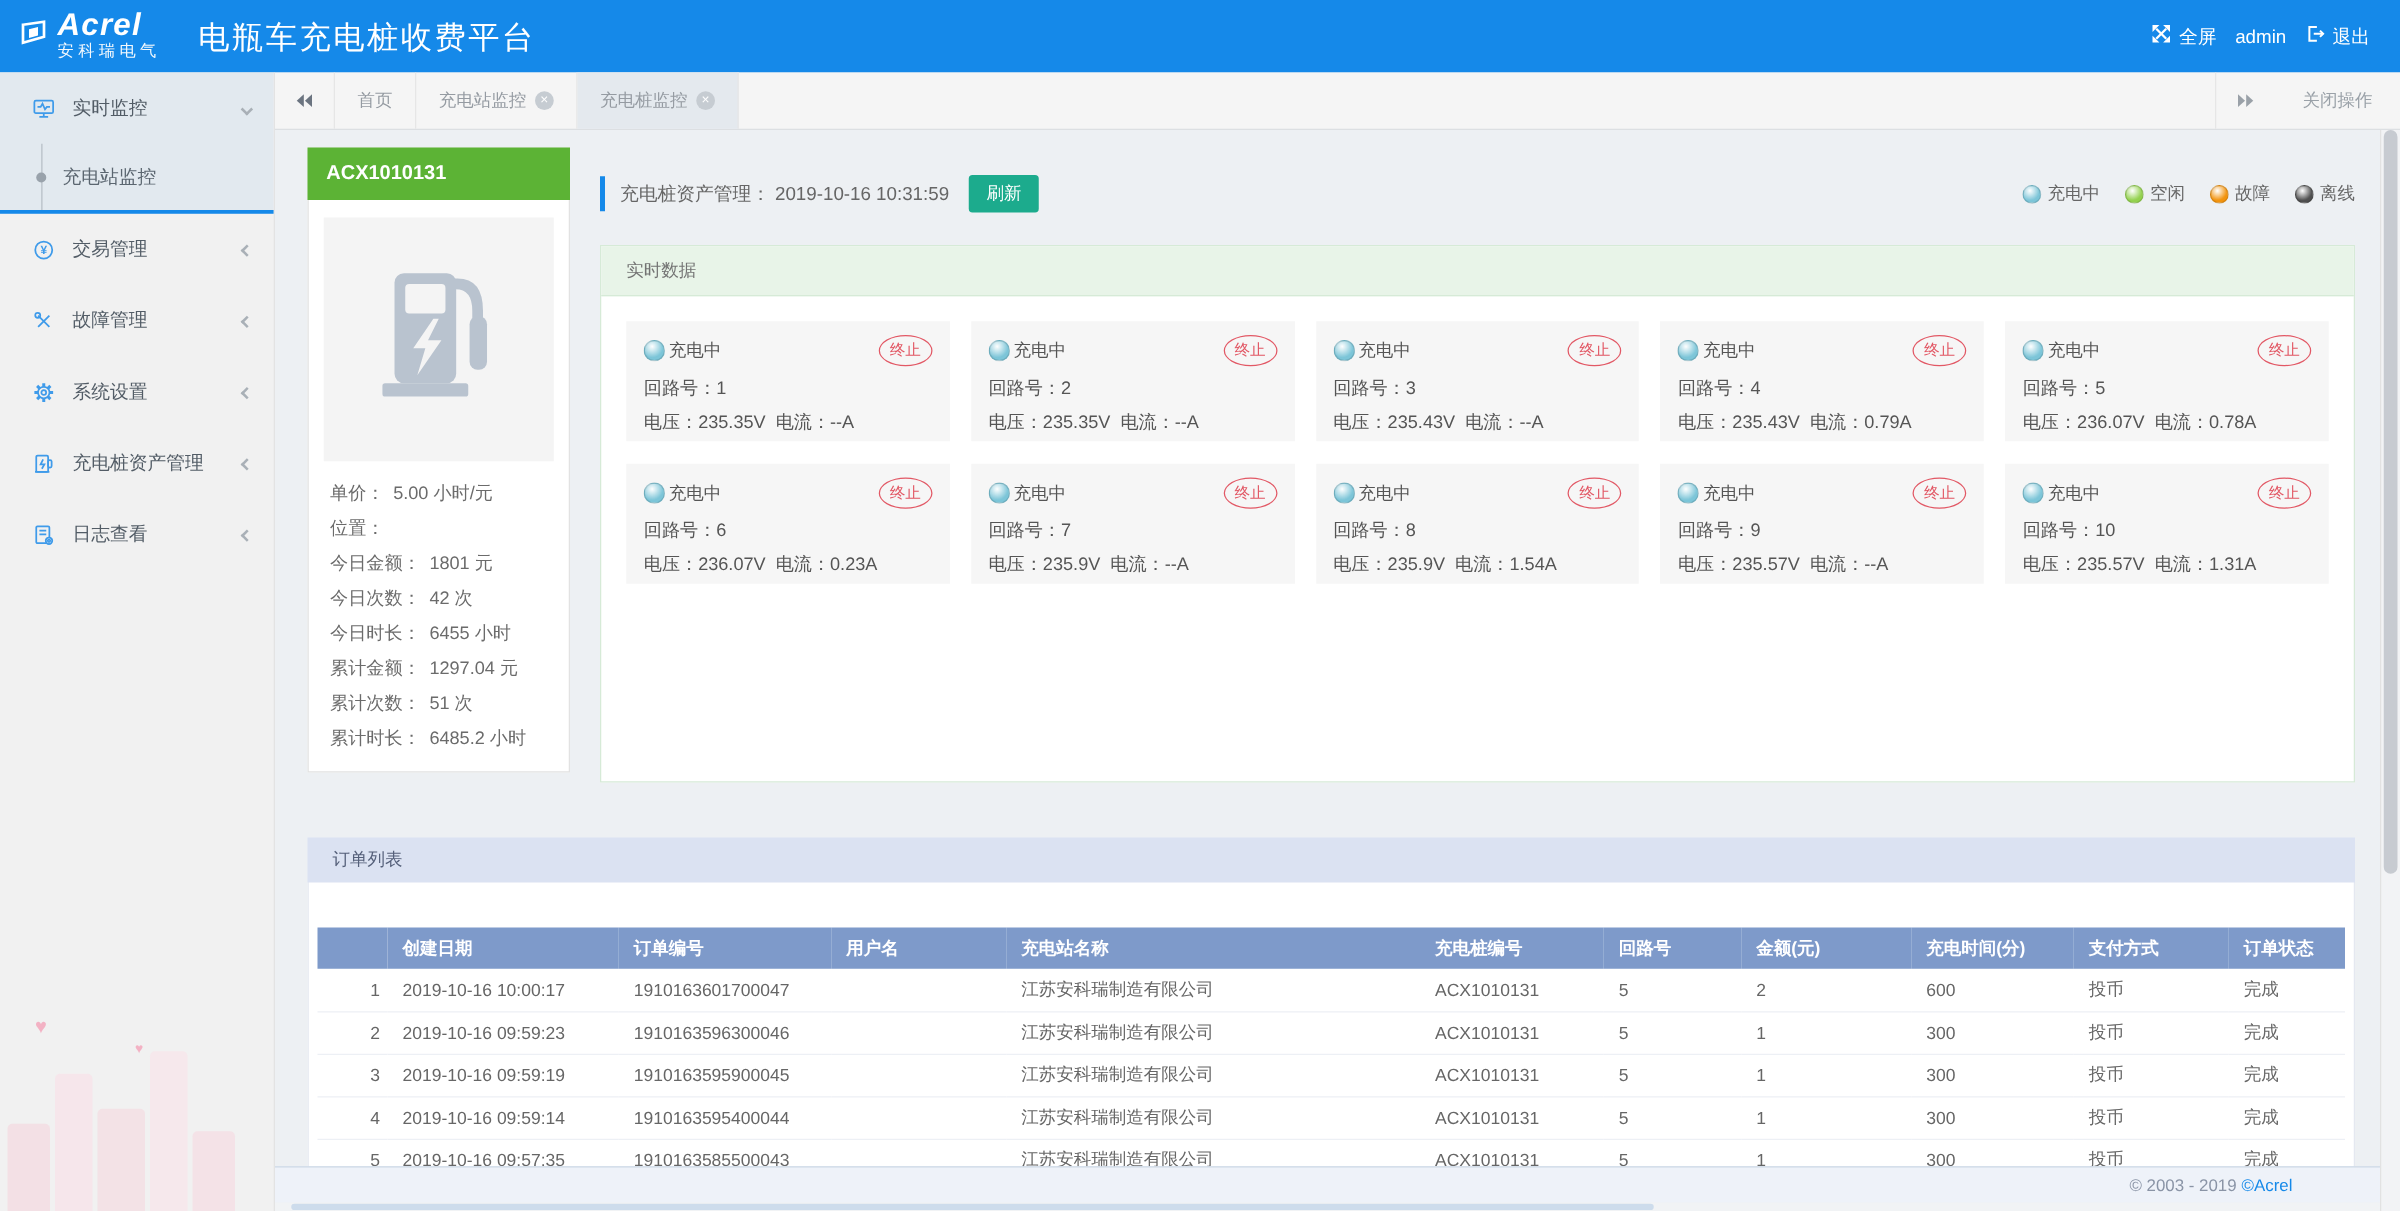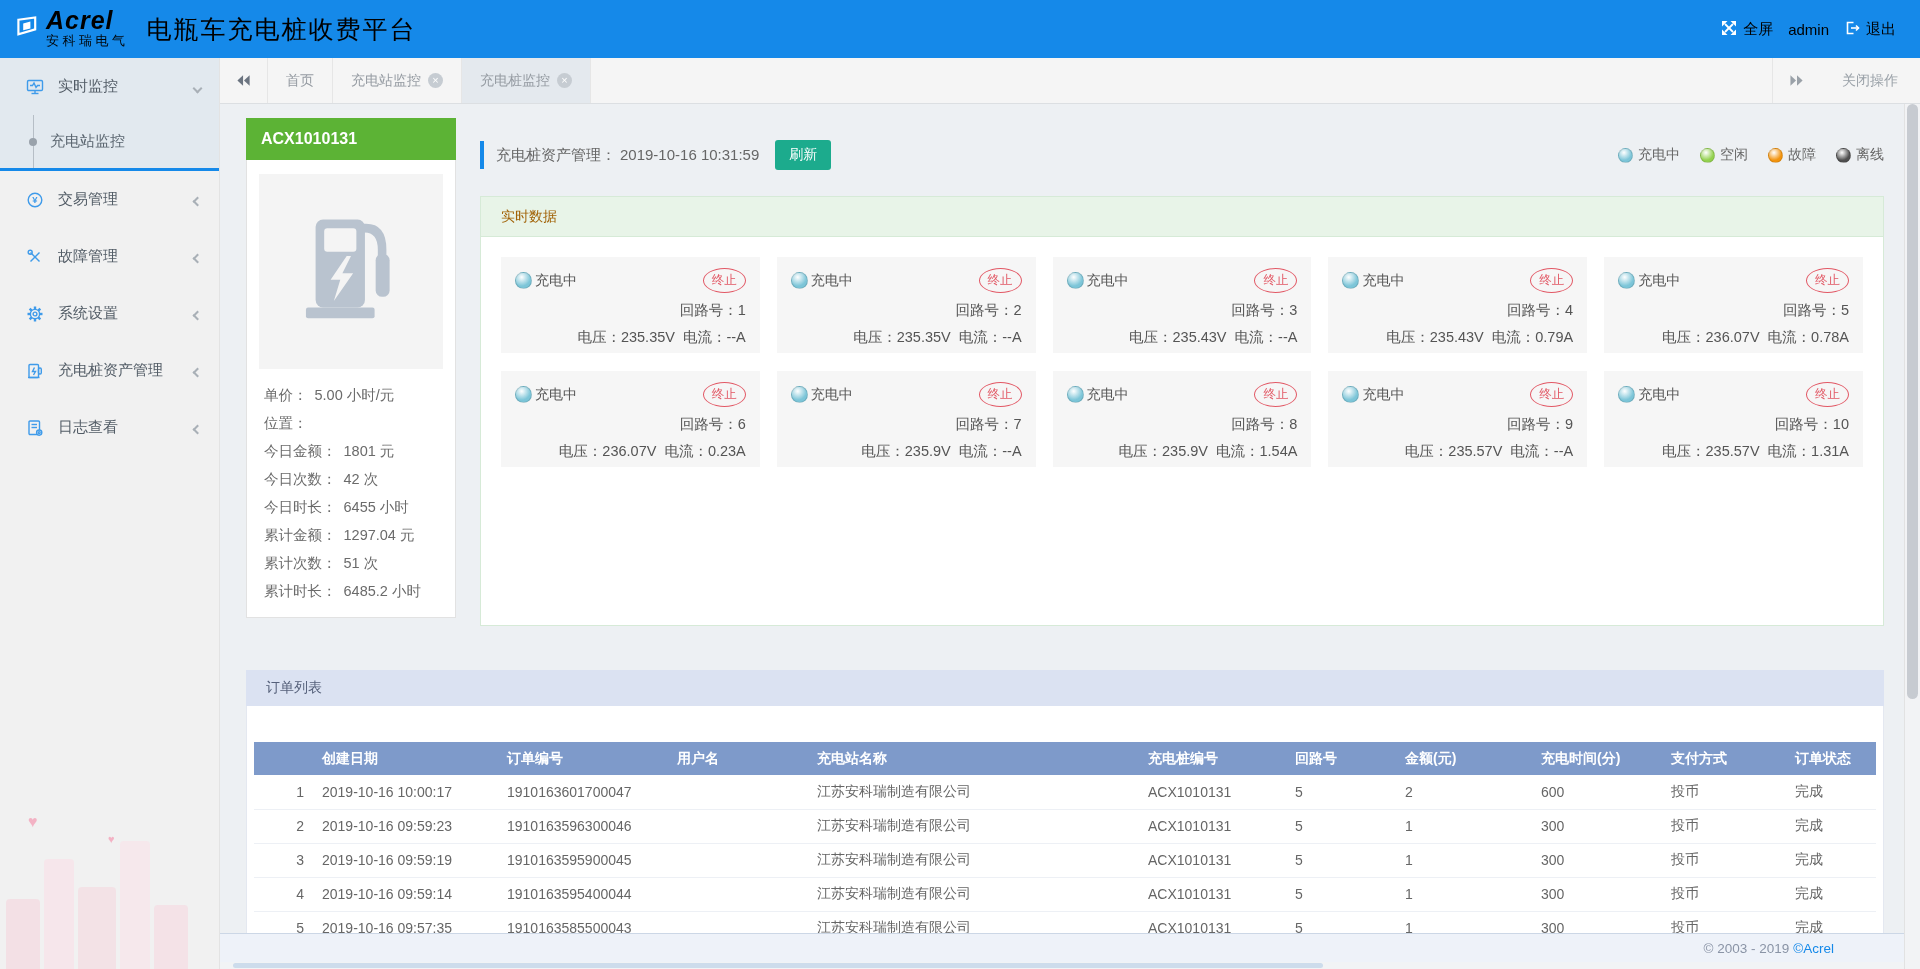--- a/index.html
+++ b/index.html
@@ -1,21 +1,21 @@
 <!DOCTYPE html>
 <html><head>
 <meta charset="utf-8">
 <style>
   * { box-sizing: border-box; margin: 0; padding: 0; }
   html,body { width:1920px; height:969px; overflow:hidden;
     font-family:"Liberation Sans","DejaVu Sans",sans-serif; background:#edf0f3; }
 
   
   .app-header { position:absolute; left:0; top:0; width:1920px; height:58px;
-    background:#1589e9; display:flex; align-items:center; color:#000000; }
+    background:#1589e9; display:flex; align-items:center; color:#ffffff;gap:12px; }
   .logo { display:flex; align-items:center; margin-left:16px; }
   .logo-text { margin-left:6px; }
   .logo-brand { font-size:25px; font-weight:bold; font-style:italic; letter-spacing:1px; line-height:24px; }
   .logo-sub { font-size:13px; letter-spacing:3.5px; opacity:.95;text-align:right; }
   .app-title { font-size:25px; font-weight:normal; margin-left:18px; letter-spacing:2px; }
   .header-right { margin-left:auto; display:flex; align-items:center; gap:15px; margin-right:24px; font-size:15px; }
   .hbtn { display:flex; align-items:center; gap:6px; cursor:pointer; }
 
   
   .tabbar { position:absolute; left:220px; top:58px; right:0; height:46px; background:#f5f5f5;
@@ -72,30 +72,30 @@
   .collect .t { margin-left:4px; }
   .refresh-btn { margin-left:16px; height:30px; padding:0 14px; background:#1cab8d; color:#fff;
     font-size:14px; border:none; border-radius:3px; cursor:pointer; }
   .legend { margin-left:auto; display:flex; align-items:center; gap:20px; }
   .legend-item { display:flex; align-items:center; gap:5px; font-size:14px; color:#666; }
   .ball { width:15px; height:15px; border-radius:50%; border:1px solid rgba(0,0,0,.12); flex:none; }
 
   
   .rt-panel { margin-top:26px; background:#fff; border:1px solid #d6ead7; height:430px; }
   .rt-head { height:40px; background:#e8f4e8; border-bottom:1px solid #d6ead7; display:flex;
-    align-items:center; padding-left:20px; font-size:14px; color:#a16207; }
+    align-items:center; padding-left:20px; font-size:14px; color:#737373; }
   .rt-body { padding:20px; display:grid; grid-template-columns:repeat(5,1fr); gap:18px 17px;
     align-content:start; }
   .circuit-card { background:#f6f6f6; height:96px; padding:11px 14px; }
   .cc-top { display:flex; align-items:center; }
   .cc-status { display:flex; align-items:center; gap:3px; font-size:14px; color:#555; }
   .cc-ball { width:17px; height:17px; border-radius:50%; border:1px solid rgba(0,0,0,.12); }
   .stop-btn { margin-left:auto; font-size:12.5px; color:#e25865; border:1px solid #e25865;
     border-radius:50%; padding:3px 8px; background:transparent; cursor:pointer; }
-  .cc-line { text-align:right; font-size:14.5px; color:#555; margin-top:8px; white-space:nowrap; }
+  .cc-line { text-align:left; font-size:14.5px; color:#555; margin-top:8px; white-space:nowrap; }
   .cc-line .sep { display:inline-block; width:8px; }
 
   
   .orders-panel { margin-top:44px; background:#fff; border:1px solid #e4e8f0; }
   .orders-head { height:36px; background:#dbe2f2; display:flex; align-items:center; padding-left:20px;
     font-size:14px; color:#55607a; margin:-1px -1px 0 -1px; }
   .orders-body { padding:36px 7px 0 7px; }
   table.orders { width:100%; border-collapse:collapse; table-layout:fixed; }
   .orders th { height:33px; background:#7e9aca; color:#fff; font-size:14px; font-weight:bold;
     text-align:left; padding-left:12px; }

